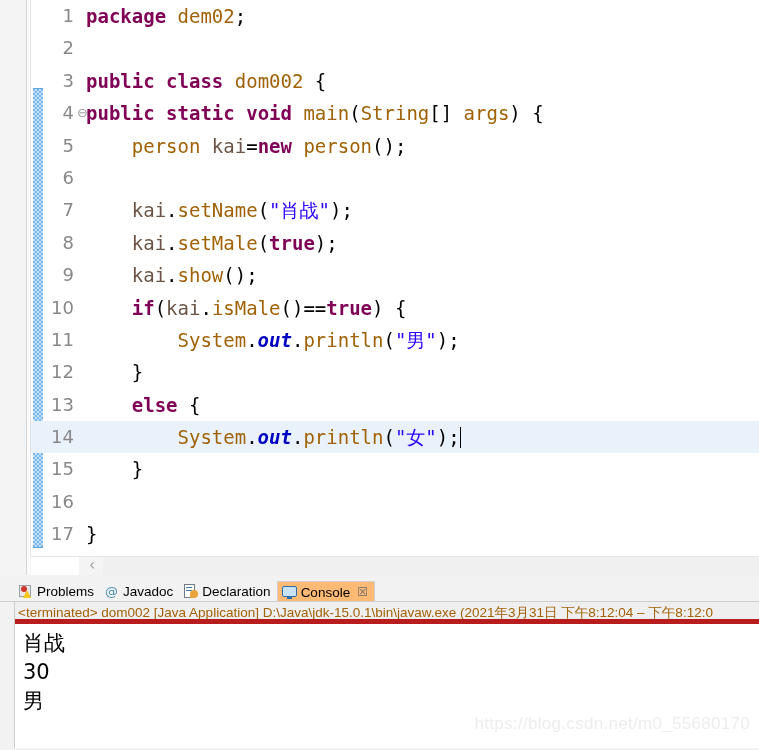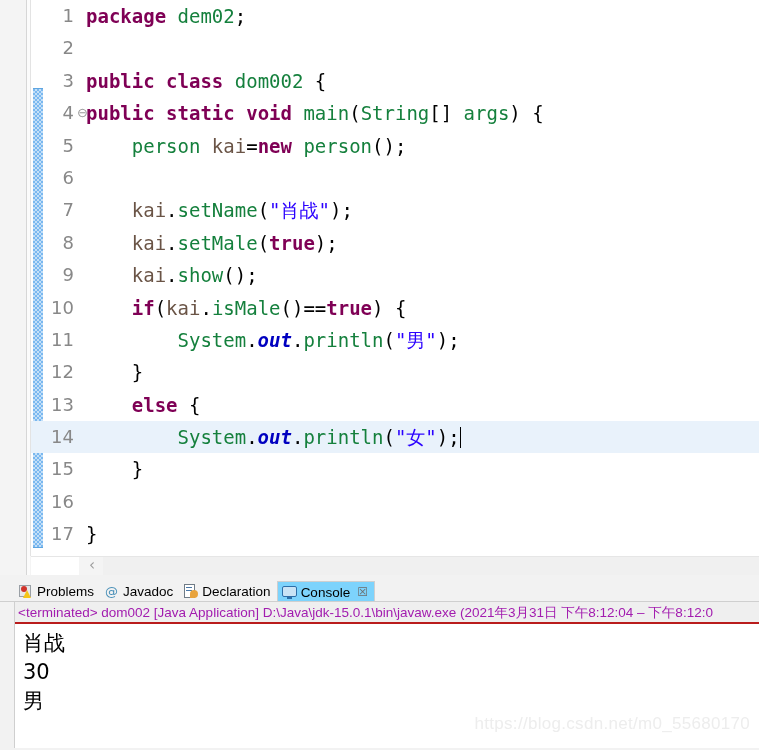--- a/index.html
+++ b/index.html
@@ -121,21 +121,21 @@
   .ctext {
     position: absolute;
     left: 55px;
     top: 0;
   }
 
   .kw   { color: #7f0055; font-weight: bold; }
   .str  { color: #2a00ff; }
   .var  { color: #6a5446; }
   .fld  { color: #0000c0; font-weight: bold; font-style: italic; }
-  .plain{ color: #15803d; margin-top: 32px; }
+  .plain{ color: #a16207; margin-top: 32px; }
 
   .caret {
     display: inline-block;
     width: 1px;
     height: 21px;
     background: #000;
     vertical-align: -4px;
   }
 
   
@@ -196,21 +196,21 @@
     display: flex;
     align-items: center;
     height: 21px;
     padding: 0 6px 0 4px;
     font-family: "Liberation Sans", sans-serif;
     font-size: 13.5px;
     color: #000000;
     white-space: nowrap;
   }
   .tab.active {
-    background: #7dd3fc;
+    background: #fdba74;
     border-top: 1px solid #cfcfcf;
     border-left: 1px solid #cfcfcf;
     border-right: 1px solid #cfcfcf;
     box-sizing: border-box;
   }
   .tab .tlabel { margin-left: 4px; }
   .tab .tclose {
     margin-left: 7px;
     color: #6d6d6d;
     font-size: 12px;
@@ -297,28 +297,28 @@
     box-sizing: border-box;
   }
 
   .launch-line {
     position: absolute;
     left: 0; top: 0;
     width: 744px;
     height: 22px;
     line-height: 22px;
     background: #efefef;
-    color: #a21caf;
+    color: #a16207;
     font-family: "Liberation Sans", sans-serif;
     font-size: 13.5px;
     white-space: nowrap;
     overflow: hidden;
     padding-left: 3px;
     box-sizing: border-box;
-    border-bottom: 2px solid #b91c1c;
+    border-bottom: 5px solid #b91c1c;
   }
 
   .console-out {
     position: absolute;
     left: 0; top: 23px;
     width: 744px;
     height: 125px;
     background: #ffffff;
     padding: 4px 2px 0 8px;
     box-sizing: border-box;

